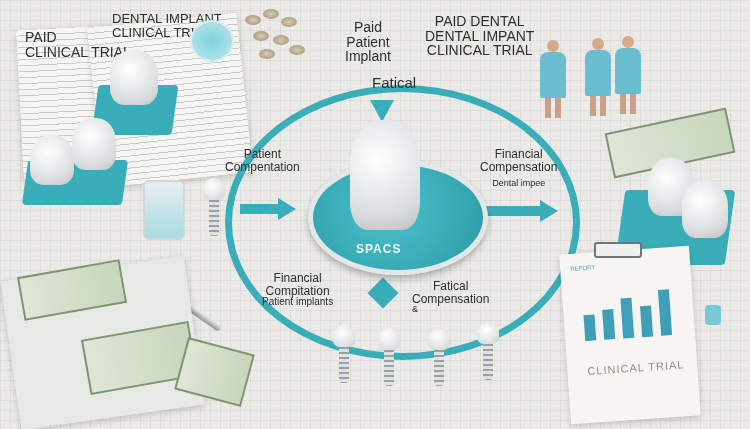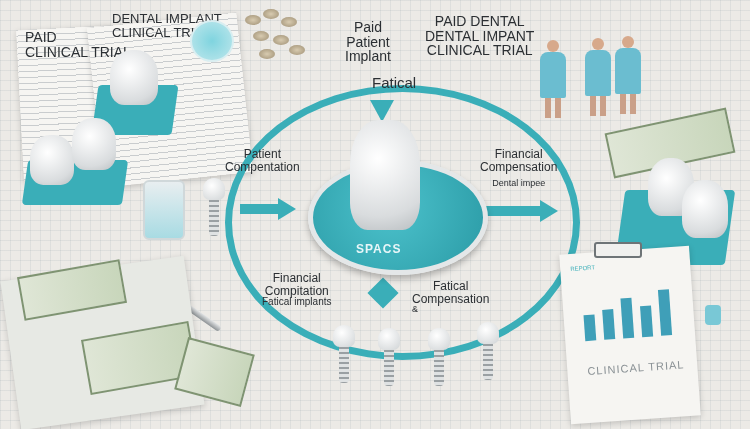--- a/index.html
+++ b/index.html
@@ -106,21 +106,21 @@
   <div>Compentation</div>
 </div>
 <div class="abs label" style="left:480px;top:148px;font-size:12px;">
   <div>Financial</div>
   <div>Compensation</div>
   <div style="font-size:9px;margin-top:6px;">Dental impee</div>
 </div>
 <div class="abs label" style="left:262px;top:272px;font-size:12px;">
   <div>Financial</div>
   <div>Compitation</div>
-  <div style="font-size:10px;">Fatical implants</div>
+  <div style="font-size:10px;">Patient implants</div>
 </div>
 <div class="abs label" style="left:412px;top:280px;font-size:12px;">
   <div>Fatical</div>
   <div>Compensation</div>
   <div style="font-size:9px;text-align:left;">&amp;</div>
 </div>
 
 <div class="abs implant" style="left:203px;top:178px;">
     <div class="cap"></div>
     <div class="screw"></div>

